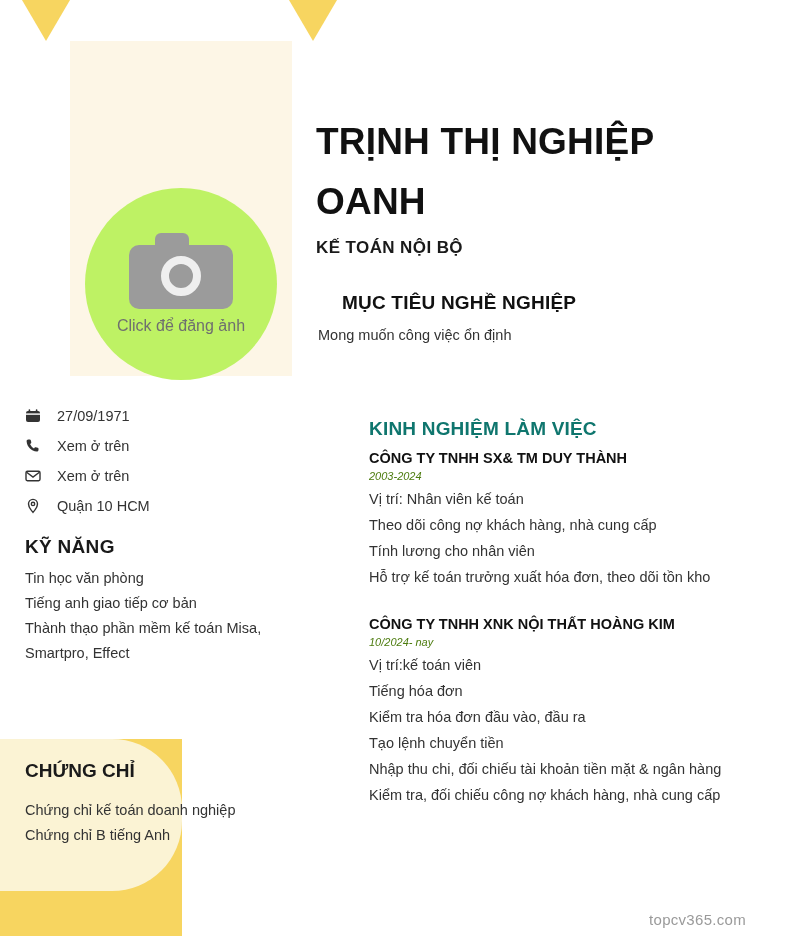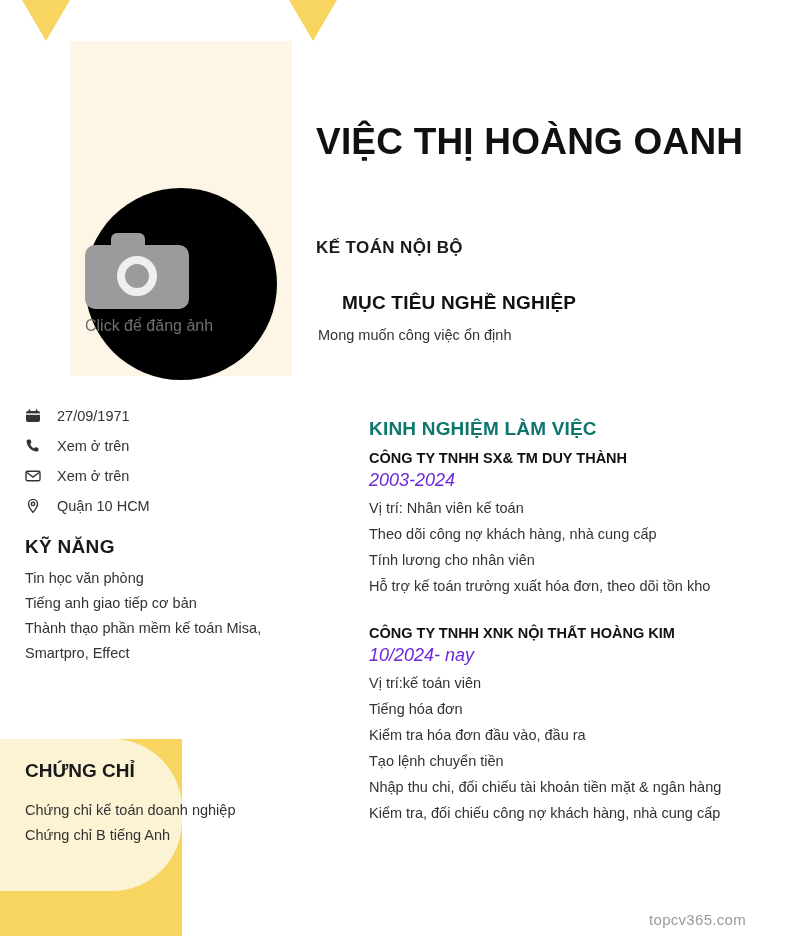--- a/index.html
+++ b/index.html
@@ -69,23 +69,24 @@
     border-top-right-radius: 70px;
     border-bottom-right-radius: 70px;
   }
 
   
   .avatar-wrap {
     position: absolute;
     left: 85px; top: 188px;
     width: 192px; height: 192px;
     border-radius: 50%;
-    background: #000000;
+    background: #bef264;
     display: flex;
     flex-direction: column;
+    align-items: center;
     justify-content: center;
   }
   .cam-icon {
     width: 104px;
     height: 76px;
     position: relative;
     margin-bottom: 8px;
   }
   .cam-body {
     position: absolute;
@@ -213,23 +214,23 @@
     width: 400px;
   }
   .exp-item { margin-bottom: 26px; }
   .exp-company {
     font-size: 14.5px;
     font-weight: bold;
     color: #111;
     margin-bottom: 4px;
   }
   .exp-period {
-    font-size: 18px;
+    font-size: 11px;
     font-style: italic;
-    color: #6d28d9;
+    color: #4d7c0f;
     margin-bottom: 4px;
   }
   .exp-bullet {
     font-size: 14.5px;
     color: #333;
     line-height: 26px;
   }
   .footer {
     position: absolute;
     right: 44px;
@@ -253,21 +254,21 @@
 
   <div class="avatar-wrap">
     <div class="cam-icon">
       <div class="cam-hump"></div>
       <div class="cam-body"></div>
       <div class="cam-lens"></div>
     </div>
     <div class="avatar-caption">Click để đăng ảnh</div>
   </div>
 
-  <div class="name">VIỆC THỊ HOÀNG OANH</div>
+  <div class="name">TRỊNH THỊ NGHIỆP OANH</div>
   <div class="job">KẾ TOÁN  NỘI BỘ</div>
 
   <div class="goal-title">MỤC TIÊU NGHỀ NGHIỆP</div>
   <div class="goal-text">Mong muốn công việc ổn định</div>
 
   <div class="left-col">
 
 
     <div class="info-row">
       <span class="info-ico">

